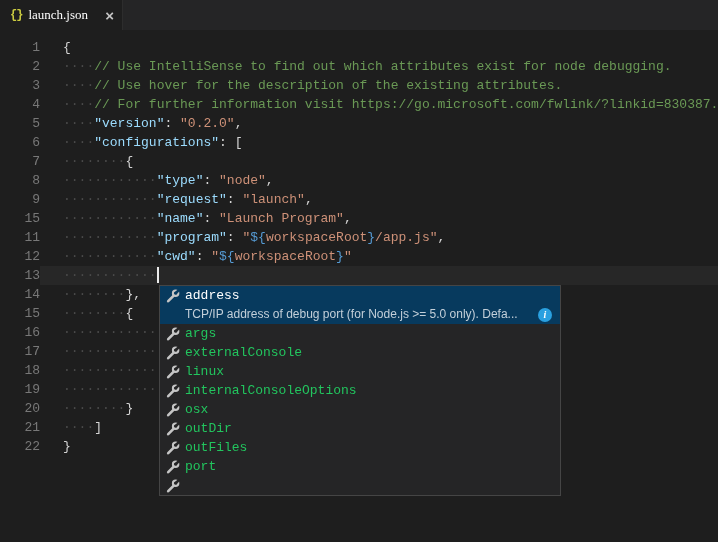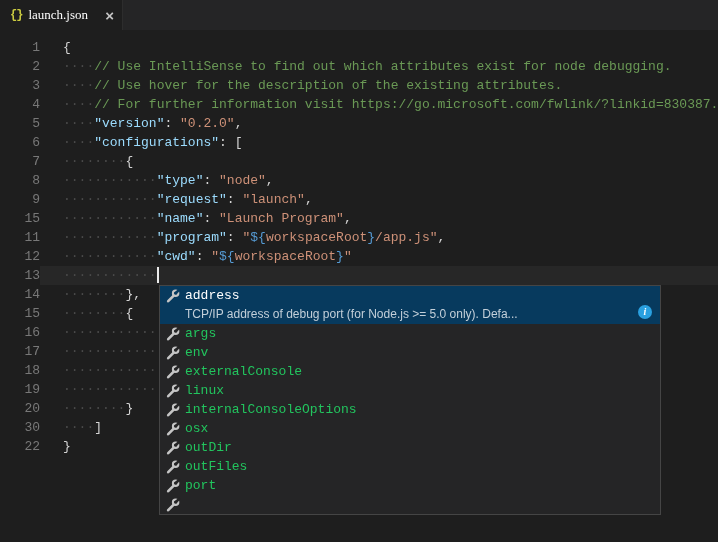--- a/index.html
+++ b/index.html
@@ -66,42 +66,42 @@
   .comment { color:#6a9955;text-align:right; }
   .link    { color:#6a9955; cursor:pointer; }
 
   .cursor {
     display:inline-block; width:2px; height:16px;
     background:#eaeaea; vertical-align:middle; margin-top:-2px;
   }
 
   
   .suggest {
-    position:absolute; left:159px; top:285px; width:502px;
+    position:absolute; left:159px; top:285px; width:402px;
     background:#252526;
     border:1px solid #454545;
     z-index:10;
     font-size:13px;
   }
   .srow {
     height:19px; line-height:19px;
     display:flex; align-items:center;
     padding-left:5px;
     color:#22c55e;
     cursor:pointer;
     white-space:nowrap; overflow:hidden;
   }
   .srow .wrench { flex:0 0 16px; margin-right:4px; margin-top:1px; }
   .srow .notch { stroke:#252526; }
   .sel-block { background:#073a5e; }
   .sel-block .srow { color:#ffffff; }
   .sel-block .notch { stroke:#073a5e; }
   .sdesc {
     height:19px; line-height:19px;
-    display:flex; 
+    display:flex; align-items:center;
     padding:0 8px 0 25px;
     color:#c3cfd9;
     font-family:"Liberation Sans", sans-serif;
     font-size:12px;
     white-space:nowrap; overflow:hidden;
   }
   .sdesc .dtext { flex:1; overflow:hidden; }
   .info {
     flex:0 0 14px; width:14px; height:14px;
     background:#2aa0e0; border-radius:50%;
@@ -137,21 +137,21 @@
       <div class="line"><div class="ln">11</div><div class="code"><span class="ws">············</span><span class="key">"program"</span><span class="punct">: </span><span class="str">"</span><span class="expr">${</span><span class="str">workspaceRoot</span><span class="expr">}</span><span class="str">/app.js"</span><span class="punct">,</span></div></div>
       <div class="line"><div class="ln">12</div><div class="code"><span class="ws">············</span><span class="key">"cwd"</span><span class="punct">: </span><span class="str">"</span><span class="expr">${</span><span class="str">workspaceRoot</span><span class="expr">}</span><span class="str">"</span></div></div>
       <div class="line current"><div class="ln">13</div><div class="code"><span class="ws">············</span><span class="cursor"></span></div></div>
       <div class="line"><div class="ln">14</div><div class="code"><span class="ws">········</span><span class="punct">},</span></div></div>
       <div class="line"><div class="ln">15</div><div class="code"><span class="ws">········</span><span class="punct">{</span></div></div>
       <div class="line"><div class="ln">16</div><div class="code"><span class="ws">············</span></div></div>
       <div class="line"><div class="ln">17</div><div class="code"><span class="ws">············</span></div></div>
       <div class="line"><div class="ln">18</div><div class="code"><span class="ws">············</span></div></div>
       <div class="line"><div class="ln">19</div><div class="code"><span class="ws">············</span></div></div>
       <div class="line"><div class="ln">20</div><div class="code"><span class="ws">········</span><span class="punct">}</span></div></div>
-      <div class="line"><div class="ln">30</div><div class="code"><span class="ws">····</span><span class="punct">]</span></div></div>
+      <div class="line"><div class="ln">21</div><div class="code"><span class="ws">····</span><span class="punct">]</span></div></div>
       <div class="line"><div class="ln">22</div><div class="code"><span class="punct">}</span></div></div>
     </div>
 </div>
 
 <div class="suggest">
     <div class="sel-block">
       <div class="srow">
         <svg class="wrench" width="16" height="16" viewBox="0 0 16 16">
           <g fill="none" stroke="#c5c5c5">
             <circle cx="10.6" cy="5.2" r="2.7" stroke-width="2.1"></circle>
@@ -177,30 +177,20 @@
       <span>args</span>
     </div>
     <div class="srow">
       <svg class="wrench" width="16" height="16" viewBox="0 0 16 16">
         <g fill="none" stroke="#c5c5c5">
           <circle cx="10.6" cy="5.2" r="2.7" stroke-width="2.1"></circle>
           <line x1="3.2" y1="13.2" x2="8.7" y2="7.6" stroke-width="2.6" stroke-linecap="round"></line>
         </g>
         <line class="notch" x1="10.6" y1="5.2" x2="14.6" y2="1.4" stroke-width="2.6"></line>
       </svg>
-      <span>env</span>
-    </div>
-    <div class="srow">
-      <svg class="wrench" width="16" height="16" viewBox="0 0 16 16">
-        <g fill="none" stroke="#c5c5c5">
-          <circle cx="10.6" cy="5.2" r="2.7" stroke-width="2.1"></circle>
-          <line x1="3.2" y1="13.2" x2="8.7" y2="7.6" stroke-width="2.6" stroke-linecap="round"></line>
-        </g>
-        <line class="notch" x1="10.6" y1="5.2" x2="14.6" y2="1.4" stroke-width="2.6"></line>
-      </svg>
       <span>externalConsole</span>
     </div>
     <div class="srow">
       <svg class="wrench" width="16" height="16" viewBox="0 0 16 16">
         <g fill="none" stroke="#c5c5c5">
           <circle cx="10.6" cy="5.2" r="2.7" stroke-width="2.1"></circle>
           <line x1="3.2" y1="13.2" x2="8.7" y2="7.6" stroke-width="2.6" stroke-linecap="round"></line>
         </g>
         <line class="notch" x1="10.6" y1="5.2" x2="14.6" y2="1.4" stroke-width="2.6"></line>
       </svg>

